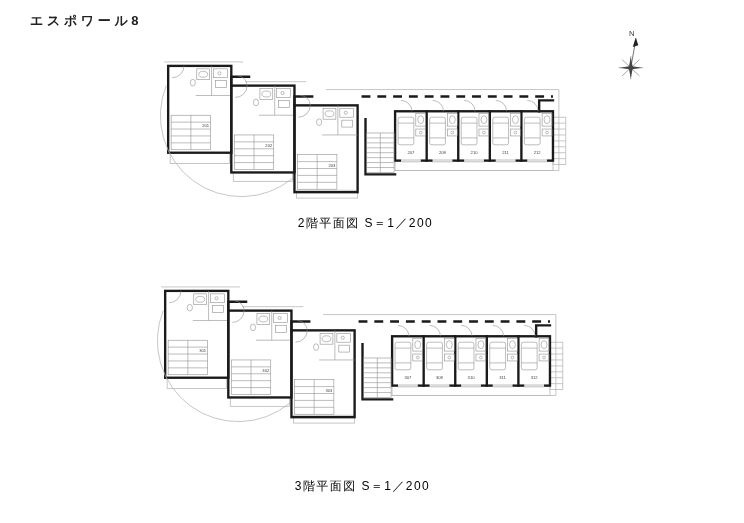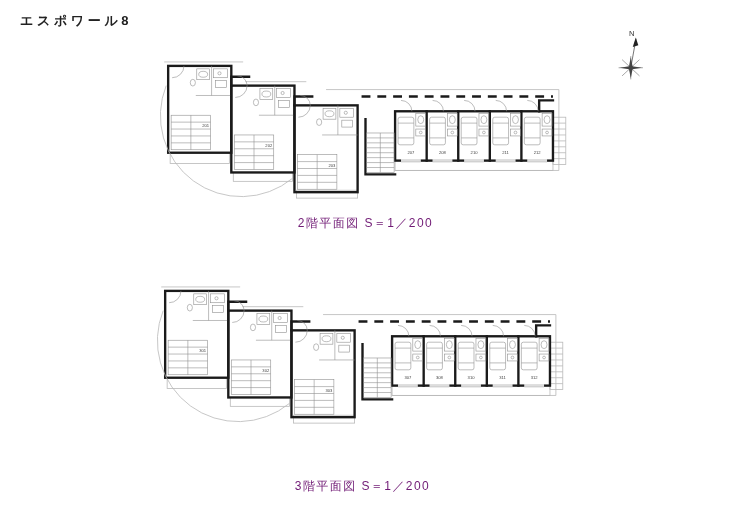--- a/index.html
+++ b/index.html
@@ -4,31 +4,31 @@
 <style>
   html,body{margin:0;padding:0;background:#fff;}
   .sheet{
     position:relative;
     width:744px;height:523px;
     background:#ffffff;
     font-family:"Liberation Sans", sans-serif;
     overflow:hidden;
   }
   .drawing-title{
-    position:absolute;left:20px;top:12px;
+    position:absolute;left:30px;top:12px;
     font-size:13px;font-weight:bold;color:#222;
     letter-spacing:0.28em;margin:0;text-align:center;
   }
   .compass{position:absolute;left:612px;top:26px;}
   .plan{position:absolute;}
   .plan-2f{left:158px;top:58px;}
   .plan-3f{left:155px;top:283px;}
   .caption{
     position:absolute;width:415px;text-align:center;
-    font-size:12px;color:#701a75;letter-spacing:0.12em;
+    font-size:12px;color:#000000;letter-spacing:0.12em;
   }
   .caption-2f{left:158px;top:215px;}
   .caption-3f{left:155px;top:441px;margin-top:37px;}
 
   
   .wall{stroke:#1a1a1a;stroke-width:2.4;fill:none;stroke-linecap:square;}
   .dash{stroke:#1a1a1a;stroke-width:2.6;stroke-dasharray:9 7;fill:none;}
   .fx{stroke:#8f8f8f;stroke-width:0.6;fill:none;}
   .fx .win-mask{fill:#ffffff;stroke:none;}
   .out{stroke:#b8b8b8;stroke-width:0.8;fill:none;}

